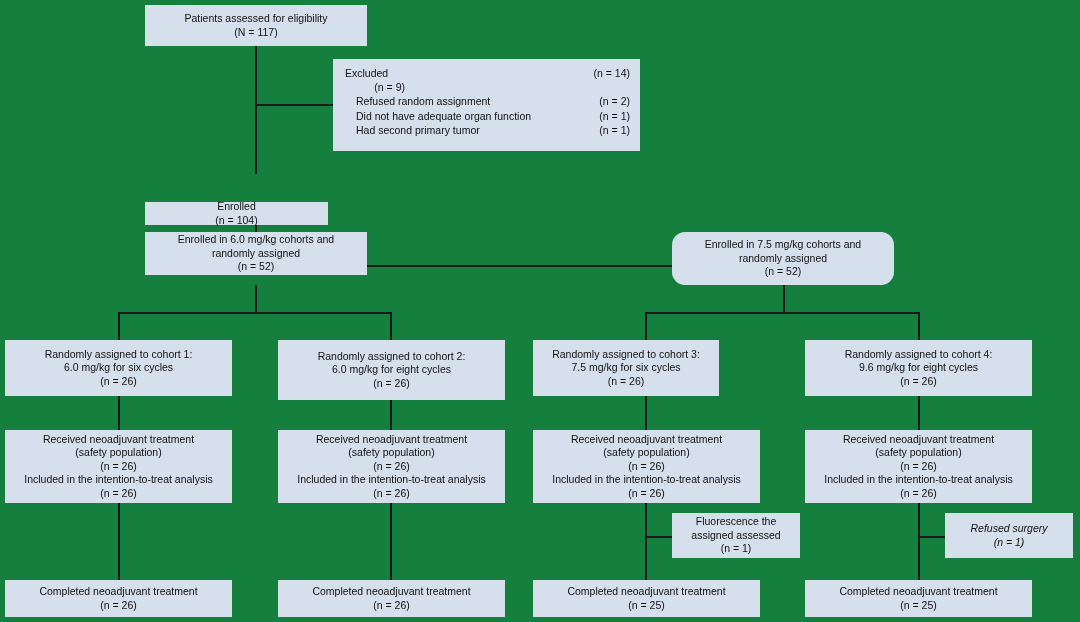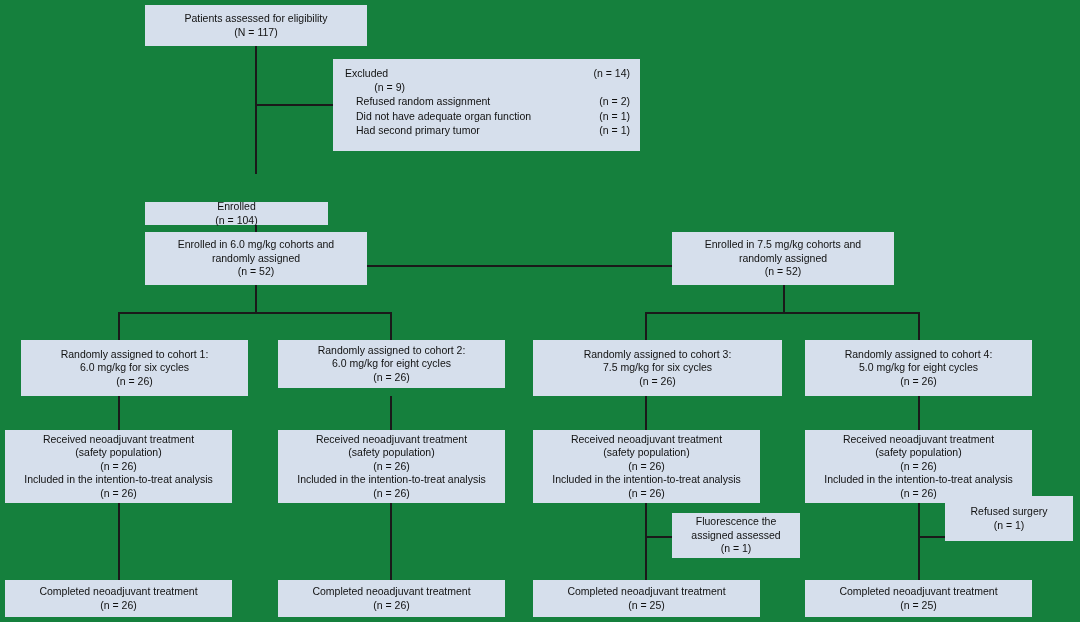--- a/index.html
+++ b/index.html
@@ -79,53 +79,53 @@
       <span class="lbl">Had second primary tumor</span>
       <span class="num">(n = 1)</span>
     </div>
   </div>
 
   <div class="box" style="left:145px;top:188px;width:183px;height:23px;margin-top:14px;">
     <span class="ln">Enrolled</span>
     <span class="ln">(n = 104)</span>
   </div>
 
-  <div class="box" style="left:145px;top:232px;width:222px;height:53px;">
+  <div class="box" style="left:145px;top:232px;width:222px;height:43px;">
     <span class="ln">Enrolled in 6.0 mg/kg cohorts and</span>
     <span class="ln">randomly assigned</span>
     <span class="ln">(n = 52)</span>
   </div>
 
-  <div class="box" style="left:672px;top:232px;width:222px;height:53px;">
+  <div class="box" style="left:672px;top:232px;width:222px;height:53px;border-radius:13px;">
     <span class="ln">Enrolled in 7.5 mg/kg cohorts and</span>
     <span class="ln">randomly assigned</span>
     <span class="ln">(n = 52)</span>
   </div>
 
-  <div class="box" style="left:5px;top:340px;width:227px;height:56px;margin-left:16px;">
+  <div class="box" style="left:5px;top:340px;width:227px;height:56px;">
     <span class="ln">Randomly assigned to cohort 1:</span>
     <span class="ln">6.0 mg/kg for six cycles</span>
     <span class="ln">(n = 26)</span>
   </div>
 
-  <div class="box" style="left:278px;top:340px;width:227px;height:48px;">
+  <div class="box" style="left:278px;top:340px;width:227px;height:60px;">
     <span class="ln">Randomly assigned to cohort 2:</span>
     <span class="ln">6.0 mg/kg for eight cycles</span>
     <span class="ln">(n = 26)</span>
   </div>
 
-  <div class="box" style="left:533px;top:340px;width:249px;height:56px;">
+  <div class="box" style="left:533px;top:340px;width:186px;height:56px;">
     <span class="ln">Randomly assigned to cohort 3:</span>
     <span class="ln">7.5 mg/kg for six cycles</span>
     <span class="ln">(n = 26)</span>
   </div>
 
   <div class="box" style="left:805px;top:340px;width:227px;height:56px;">
     <span class="ln">Randomly assigned to cohort 4:</span>
-    <span class="ln">5.0 mg/kg for eight cycles</span>
+    <span class="ln">9.6 mg/kg for eight cycles</span>
     <span class="ln">(n = 26)</span>
   </div>
 
   <div class="box" style="left:5px;top:430px;width:227px;height:73px;">
     <span class="ln">Received neoadjuvant treatment</span>
     <span class="ln">(safety population)</span>
     <span class="ln">(n = 26)</span>
     <span class="ln">Included in the intention-to-treat analysis</span>
     <span class="ln">(n = 26)</span>
   </div>
@@ -153,21 +153,21 @@
     <span class="ln">Included in the intention-to-treat analysis</span>
     <span class="ln">(n = 26)</span>
   </div>
 
   <div class="box" style="left:672px;top:513px;width:128px;height:45px;">
     <span class="ln">Fluorescence the</span>
     <span class="ln">assigned assessed</span>
     <span class="ln">(n = 1)</span>
   </div>
 
-  <div class="box" style="left:945px;top:496px;width:128px;height:45px;">
+  <div class="box" style="left:945px;top:513px;width:128px;height:45px;font-style:italic;">
     <span class="ln">Refused surgery</span>
     <span class="ln">(n = 1)</span>
   </div>
 
   <div class="box" style="left:5px;top:580px;width:227px;height:37px;">
     <span class="ln">Completed neoadjuvant treatment</span>
     <span class="ln">(n = 26)</span>
   </div>
 
   <div class="box" style="left:278px;top:580px;width:227px;height:37px;">

